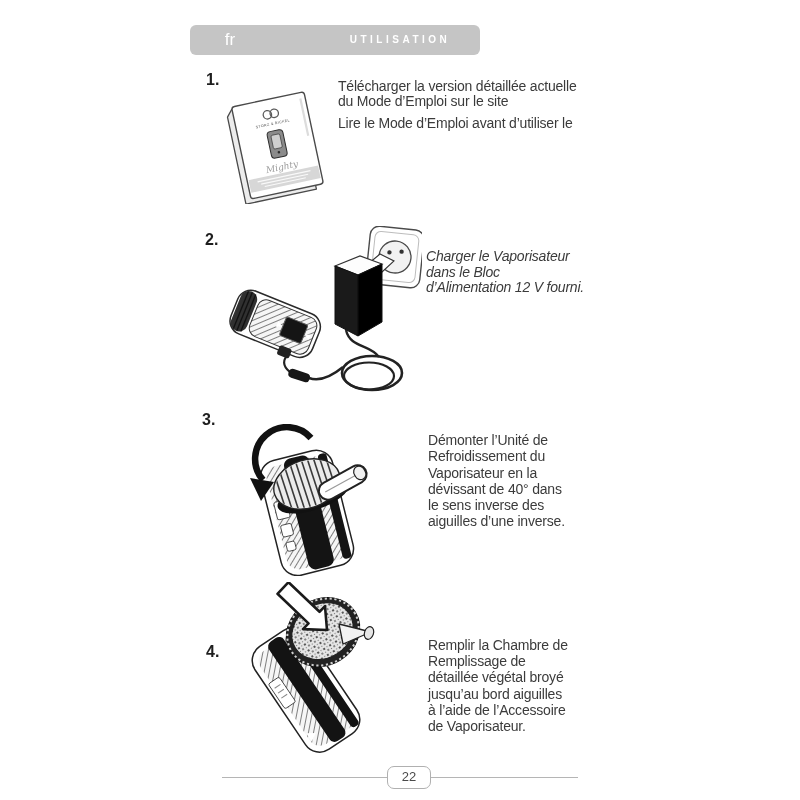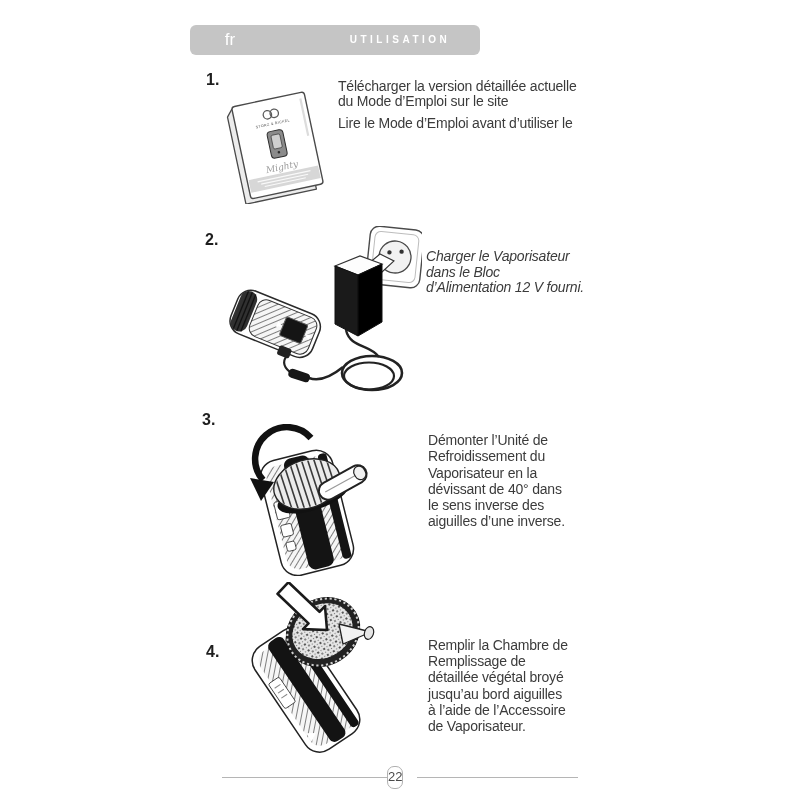--- a/index.html
+++ b/index.html
@@ -37,21 +37,21 @@
   }
   .txt .ln{white-space:nowrap;}
   .txt-s1 .ln{line-height:15.3px;}
   .txt-s2 .ln{line-height:15.6px;}
   .txt-s3 .ln{line-height:16.3px;}
   .txt-s4 .ln{line-height:16.2px;}
   .para-gap{margin-top:6px;}
   
   .rule{height:1px;background:var(--rule);}
   .page-box{
-    left:387px;top:766px;width:16px;height:23px;
+    left:387px;top:766px;width:44px;height:23px;
     border:1.5px solid #b0b0b0;border-radius:7px;background:#fff;
     box-sizing:border-box;text-align:center;line-height:20px;
     font-size:13px;color:#4a4a4a;
   }
   svg{display:block;}
 </style>
 </head>
 <body>
 
 <svg width="0" height="0" style="position:absolute" aria-hidden="true">

